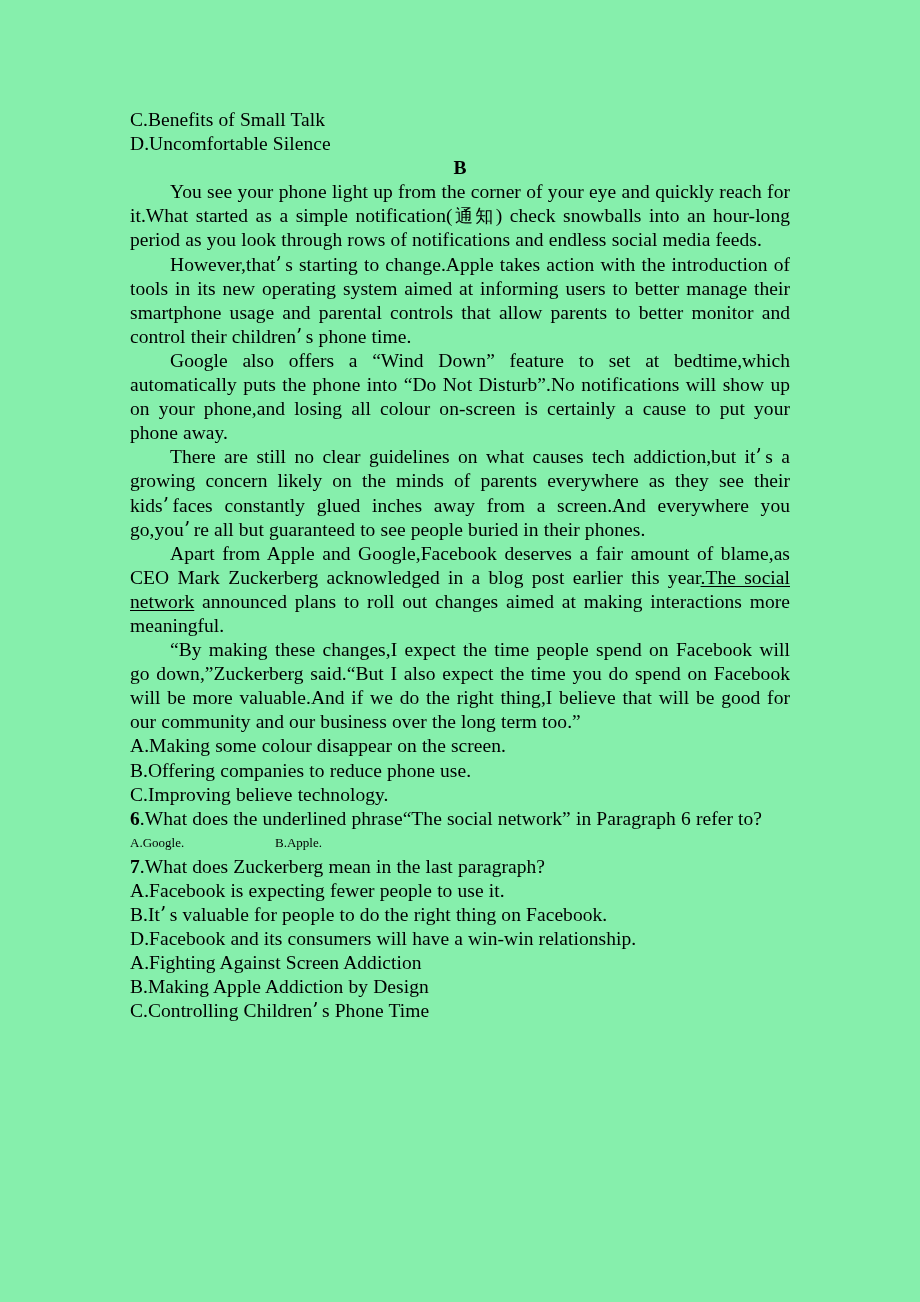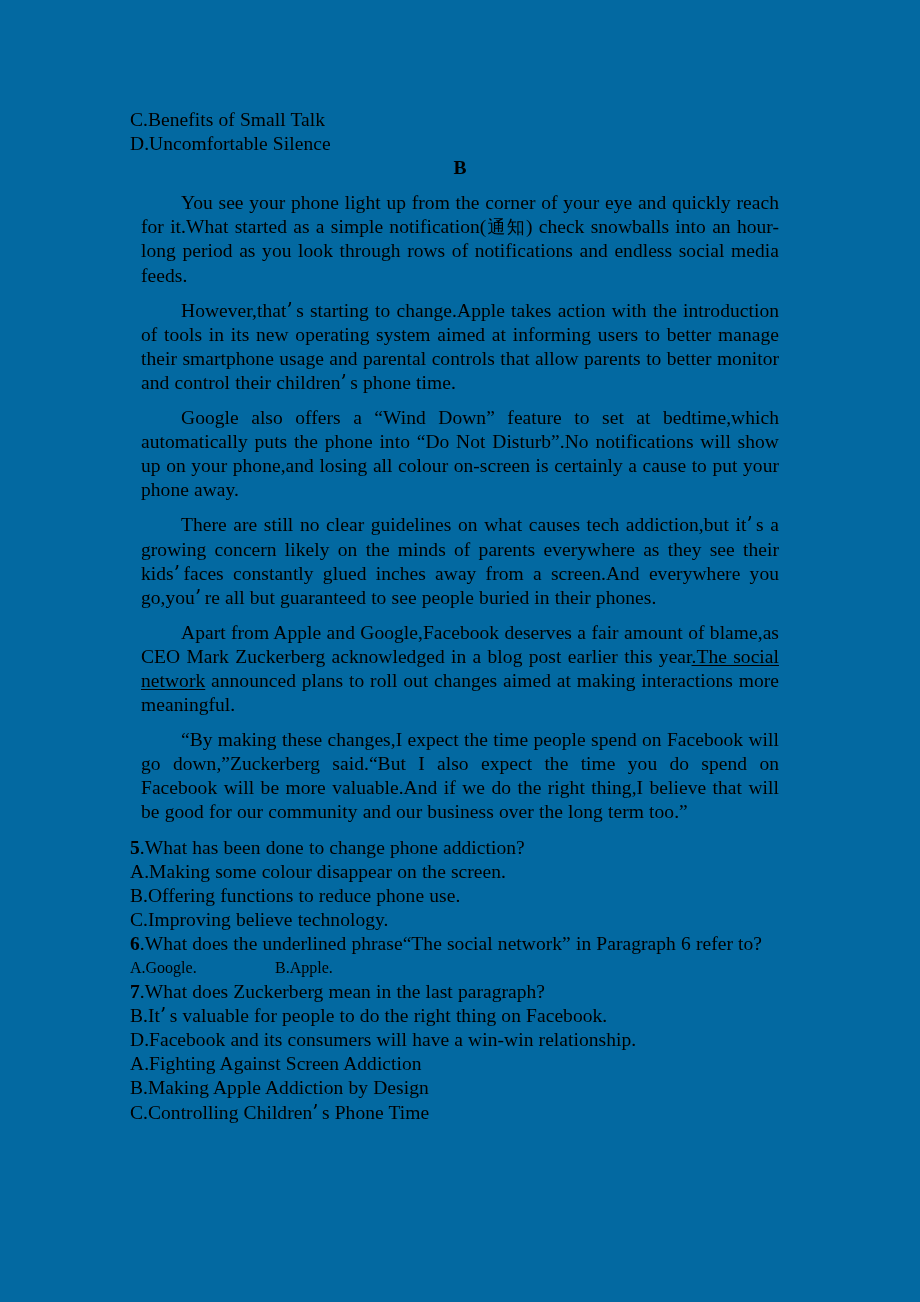--- a/index.html
+++ b/index.html
@@ -15,21 +15,21 @@
     font-family: "Liberation Serif", "DejaVu Serif", serif;
     color: #000000;
     overflow: hidden;
   }
   .page {
     position: absolute;
     left: 0;
     top: 0;
     width: 920px;
     height: 1302px;
-    background: #0369a1;
+    background: #86efac;
   }
   .content {
     position: absolute;
     left: 130px;
     top: 108px;
     width: 660px;
   }
   
   .opt,
   .qline,
@@ -46,40 +46,40 @@
   .section-letter {
     font-size: 19.5px;
     line-height: 24.1px;
     font-weight: bold;
     text-align: center;
     width: 660px;
     margin-top: 0;
   }
   .para {
     text-indent: 40px;
-    margin: 11px;
+    margin: 0;
     text-align: justify;
     text-justify: inter-word;
   }
   
   .underlined {
     text-decoration: underline;
     text-underline-offset: 2px;
     text-decoration-thickness: 1px;
   }
   .qnum {
     font-weight: bold;
   }
   .qline {
     margin: 0;
     white-space: nowrap;
   }
   
   .opt-row {
-    font-size: 16px;
+    font-size: 13px;
     line-height: 24.1px;
     display: block;
     white-space: nowrap;
   }
   .opt-col-a {
     display: inline-block;
     width: 145px;
   }
   .opt-col-b {
     display: inline-block;
@@ -108,27 +108,27 @@
     <div id="passage-body">
         <div class="para">You see your phone light up from the corner of your eye and quickly reach for it.What started as a simple notification(<span class="cjk">通知</span>) check snowballs into an hour-long period as you look through rows of notifications and endless social media feeds.</div>
         <div class="para">However,that<span class="apos">’</span>s starting to change.Apple takes action with the introduction of tools in its new operating system aimed at informing users to better manage their smartphone usage and parental controls that allow parents to better monitor and control their children<span class="apos">’</span>s phone time.</div>
         <div class="para">Google also offers a “Wind Down” feature to set at bedtime,which automatically puts the phone into “Do Not Disturb”.No notifications will show up on your phone,and losing all colour on-screen is certainly a cause to put your phone away.</div>
         <div class="para">There are still no clear guidelines on what causes tech addiction,but it<span class="apos">’</span>s a growing concern likely on the minds of parents everywhere as they see their kids<span class="apos">’</span>faces constantly glued inches away from a screen.And everywhere you go,you<span class="apos">’</span>re all but guaranteed to see people buried in their phones.</div>
         <div class="para">Apart from Apple and Google,Facebook deserves a fair amount of blame,as CEO Mark Zuckerberg acknowledged in a blog post earlier this year<span class="underlined">.The social network</span> announced plans to roll out changes aimed at making interactions more meaningful.</div>
         <div class="para">“By making these changes,I expect the time people spend on Facebook will go down,”Zuckerberg said.“But I also expect the time you do spend on Facebook will be more valuable.And if we do the right thing,I believe that will be good for our community and our business over the long term too.”</div>
       </div>
 
     <div id="questions-list">
-        <div class="qline"><span class="qnum">5</span>.What has been done to change phone addiction?</div>
         <div class="opt">A.Making some colour disappear on the screen.</div>
-        <div class="opt">B.Offering functions to reduce phone use.</div>
+        <div class="opt">B.Offering companies to reduce phone use.</div>
         <div class="opt">C.Improving believe technology.</div>
         <div class="qline"><span class="qnum">6</span>.What does the underlined phrase“The social network” in Paragraph 6 refer to?</div>
         <div class="opt-row"><span class="opt-col-a">A.Google.</span><span class="opt-col-b">B.Apple.</span></div>
         <div class="qline"><span class="qnum">7</span>.What does Zuckerberg mean in the last paragraph?</div>
+        <div class="opt">A.Facebook is expecting fewer people to use it.</div>
         <div class="opt">B.It<span class="apos">’</span>s valuable for people to do the right thing on Facebook.</div>
         <div class="opt">D.Facebook and its consumers will have a win-win relationship.</div>
         <div class="opt">A.Fighting Against Screen Addiction</div>
         <div class="opt">B.Making Apple Addiction by Design</div>
         <div class="opt">C.Controlling Children<span class="apos">’</span>s Phone Time</div>
       </div>
 
   </div>
 </div>
 

